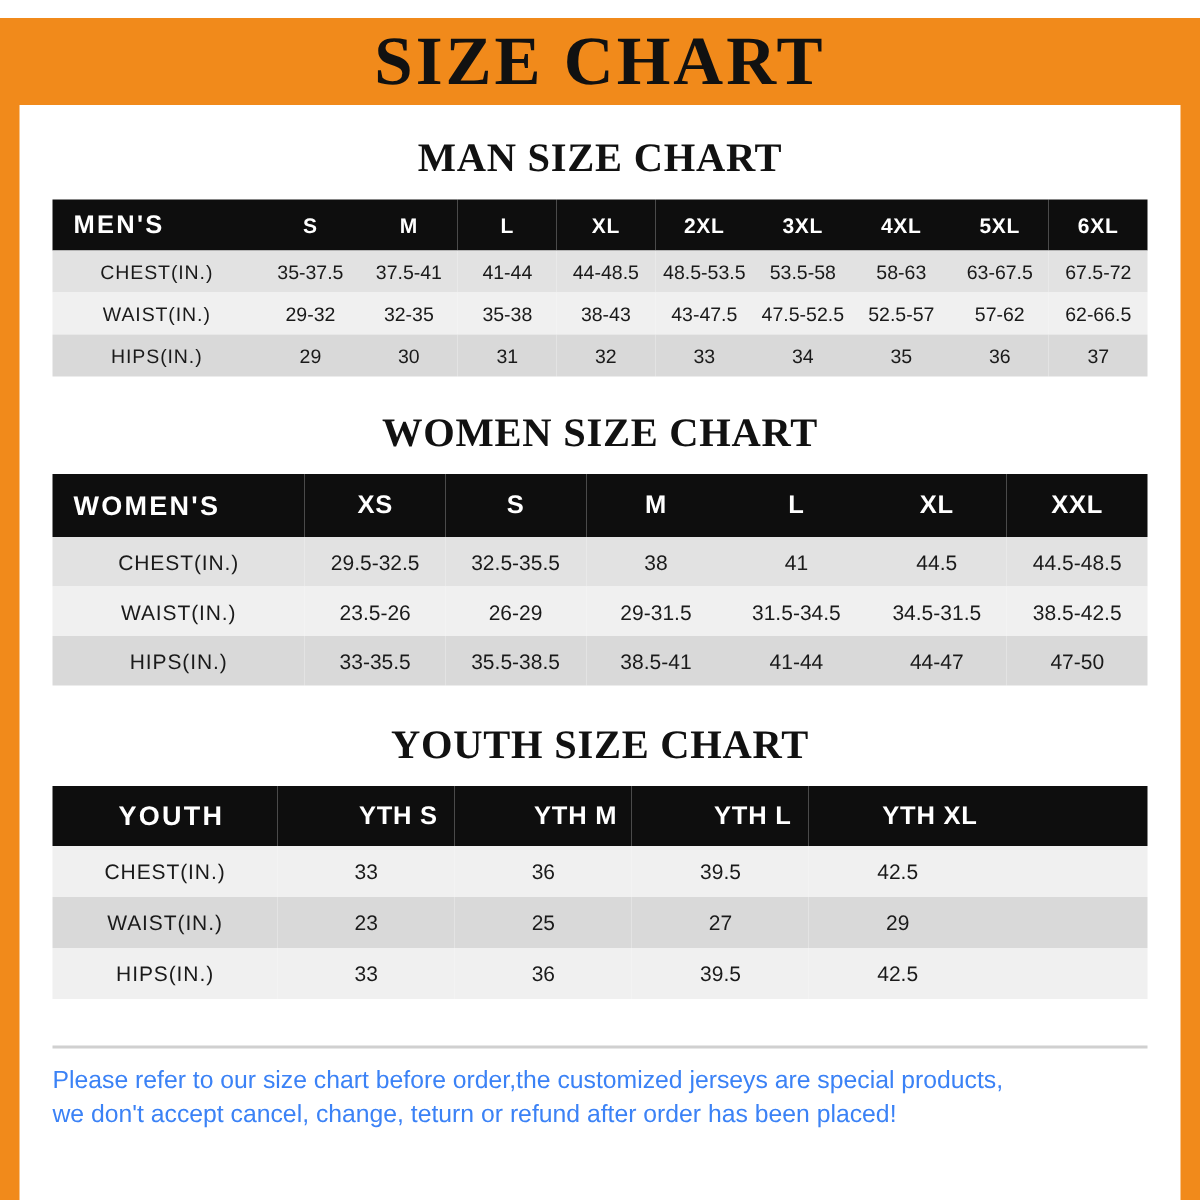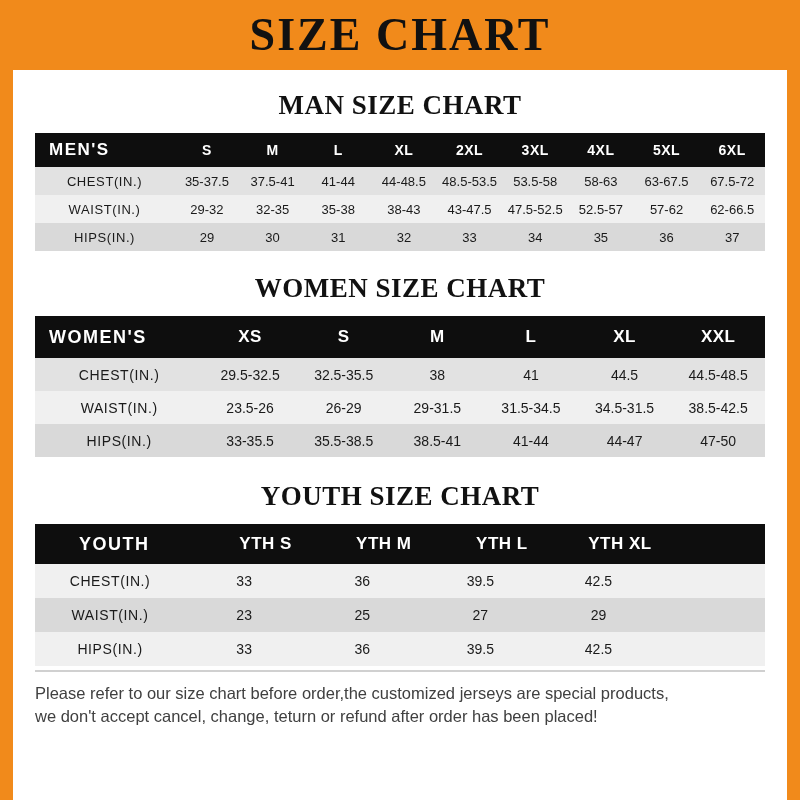--- a/index.html
+++ b/index.html
@@ -17,25 +17,25 @@
     position: relative;
     width: 800px;
     height: 800px;
     box-sizing: border-box;
     border-left: 13px solid #f18a1b;
     border-right: 13px solid #f18a1b;
     background: #ffffff;
   }
   .header-band {
     background: #f18a1b;
-    height: 70px;
+    height: 58px;
     display: flex;
     align-items: center;
     justify-content: center;
-    margin: 0 -13px;
+    margin: 12px -13px;
     text-align: right;
   }
   .header-band .title {
     font-family: "Liberation Serif", serif;
     font-weight: bold;
     font-size: 46px;
     letter-spacing: 2px;
     color: #111111;
     line-height: 1;
   }
@@ -94,24 +94,24 @@
   
   .sec-women .hdr-row th { height: 40px; font-size: 17px; }
   .sec-women .hdr-row th.first { font-size: 18px; }
   .sec-women .body-row td { height: 31px; font-size: 14px; }
 
   .sec-youth .hdr-row th { height: 38px; font-size: 17px; padding-left: 44px; }
   .sec-youth .hdr-row th.first { font-size: 18px; }
   .sec-youth .body-row td { height: 32px; font-size: 14px; }
 
   .notice {
-    margin: 4px 22px 0 22px;
+    margin: 31px 22px 0 22px;
     border-top: 2px solid #d0d0d0;
     padding-top: 10px;
-    color: #404040;
+    color: #3b82f6;
     font-size: 16.5px;
     line-height: 1.4;
     text-align: left;
   }
   .notice div { white-space: nowrap; }
 </style>
 </head>
 <body>
 
 <div class="page">

